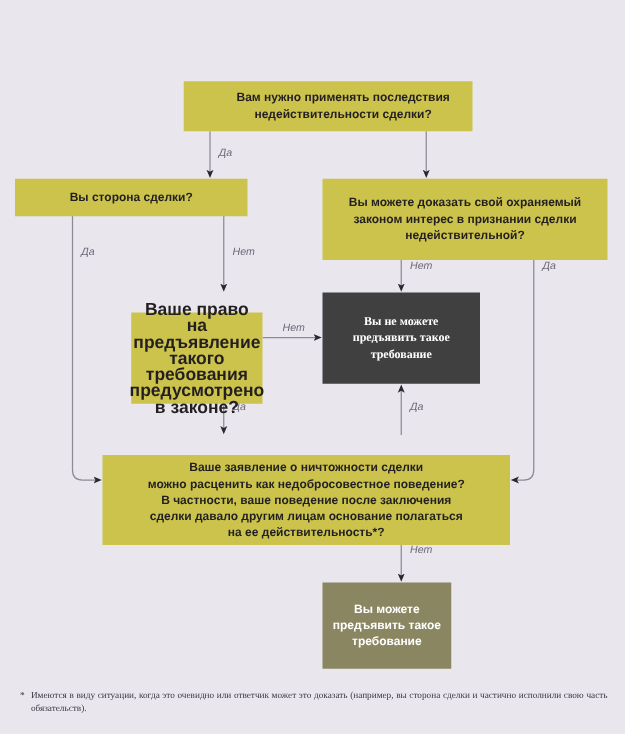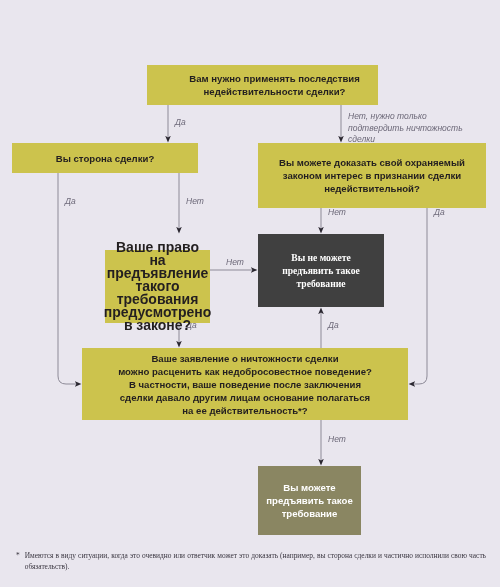--- a/index.html
+++ b/index.html
@@ -81,21 +81,21 @@
   .node-olive {
     background: #8a8662;
     color: #ffffff;
   }
 
   #node-start   { left:147px; top:65px;  width:231px; height:40px;  font-size:9.6px; line-height:13px;padding-left:24px; }
   #node-party   { left: 12px; top:143px; width:186px; height:30px;  font-size:9.6px; line-height:13px; }
   #node-interest{ left:258px; top:143px; width:228px; height:65px;  font-size:9.6px; line-height:13px; }
   #node-right   { left:105px; top:250px; width:105px; height:73px;  font-size:14px; line-height:13px; }
   #node-cannot  { left:258px; top:234px; width:126px; height:73px;  font-size:9.6px; line-height:13px; }
-  #node-bad     { left: 82px; top:348px; width:326px; height:72px;  font-size:9.6px; line-height:13px; }
+  #node-bad     { left: 82px; top:364px; width:326px; height:72px;  font-size:9.6px; line-height:13px; }
   #node-can     { left:258px; top:466px; width:103px; height:69px;  font-size:9.6px; line-height:13px; }
 
   
   .footnote {
     position: absolute;
     left: 16px;
     top: 550px;
     width: 470px;
     font-family: "Liberation Serif", serif;
     font-size: 7.4px;
@@ -138,23 +138,20 @@
     <path class="edge" d="M210,270 L254,270" marker-end="url(#ah)"></path>
 
     <path class="edge" d="M179,307 L179,344" marker-end="url(#ah)"></path>
 
     <path class="edge" d="M321,348 L321,311" marker-end="url(#ahu)"></path>
 
     <path class="edge" d="M321,420 L321,462" marker-end="url(#ah)"></path>
   </svg>
 
   <div class="elabel" style="left:175px; top:117px;">Да</div>
-  <div class="elabel" style="left:348px; top:111px;">Нет, нужно только
-подтвердить ничтожность
-сделки</div>
   <div class="elabel" style="left: 65px; top:196px;">Да</div>
   <div class="elabel" style="left:186px; top:196px;">Нет</div>
   <div class="elabel" style="left:328px; top:207px;">Нет</div>
   <div class="elabel" style="left:434px; top:207px;">Да</div>
   <div class="elabel" style="left:226px; top:257px;">Нет</div>
   <div class="elabel" style="left:186px; top:320px;">Да</div>
   <div class="elabel" style="left:328px; top:320px;">Да</div>
   <div class="elabel" style="left:328px; top:434px;">Нет</div>
 
   <div class="node node-yellow" id="node-start">Вам нужно применять последствия

